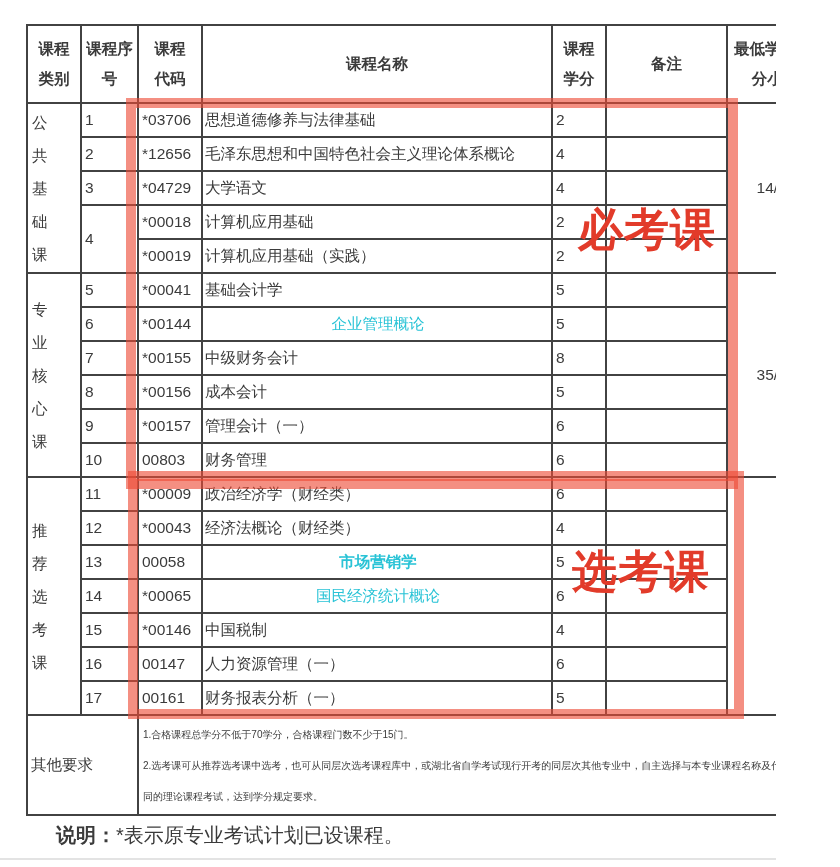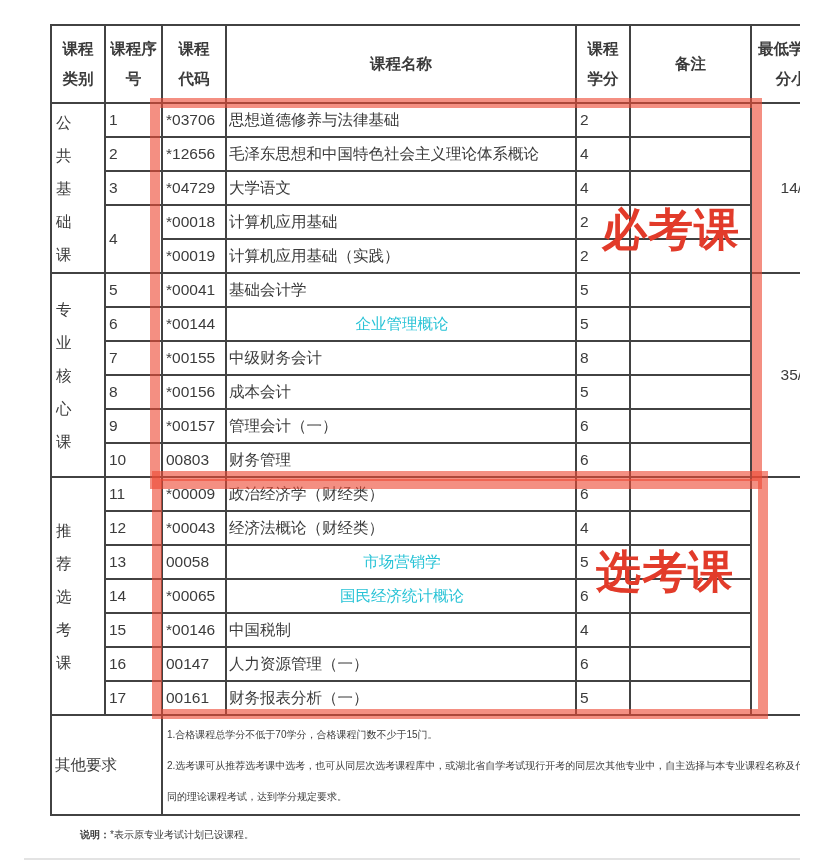--- a/index.html
+++ b/index.html
@@ -2,21 +2,21 @@
 <html><head>
 <meta charset="utf-8">
 <style>
   * { margin:0; padding:0; box-sizing:border-box; }
   html,body { background:#fff; }
   body {
     width:840px; height:867px;
     font-family:"Liberation Sans","DejaVu Sans",sans-serif;
     color:#3b3b3b;
   }
-  .page { position:relative; width:776px; height:867px; overflow:hidden; background:#fff;margin-left:24px; }
+  .page { position:relative; width:776px; height:867px; overflow:hidden; background:#fff; }
 
   table.course-table {
     position:absolute; left:26px; top:24px;
     border-collapse:collapse; table-layout:fixed;
     width:796px;
   }
   .course-table th, .course-table td {
     border:2px solid #424242;
     font-size:15.5px;
     vertical-align:middle;
@@ -44,21 +44,21 @@
   .subtotal-cell { padding-left:2px; text-align:center; }
   .name-cell.link { color:#29c3d6; cursor:pointer;text-align:center; }
 
   .other-row { height:100px; }
   .other-label-cell { padding-left:3px; text-align:left; vertical-align:middle; }
   .other-text-cell  { padding:2px 2px 2px 4px; vertical-align:middle; }
   .other-text-cell p { font-size:10px; line-height:31px; }
 
   .note {
     position:absolute; left:56px; top:826px;
-    font-size:10px; line-height:18px;
+    font-size:20px; line-height:18px;
   }
   .note .note-label { font-weight:bold; }
 
   .red-box {
     position:absolute;
     border:10px solid rgba(238,75,53,0.62);
     pointer-events:none;
   }
   .red-box.box1 { left:126px; top:98px;  width:612px; height:391px; }
   .red-box.box2 { left:128px; top:471px; width:616px; height:248px; }
@@ -225,21 +225,21 @@
         <tr>
           <td class="num-cell">12</td>
           <td class="code-cell">*00043</td>
           <td class="name-cell">经济法概论（财经类）</td>
           <td class="credit-cell">4</td>
           <td class="remark-cell"></td>
         </tr>
         <tr>
           <td class="num-cell">13</td>
           <td class="code-cell">00058</td>
-          <td class="name-cell link" style="color: rgb(41, 195, 214);">市场营销学</td>
+          <td class="name-cell link" style="color: rgb(41, 195, 214); font-weight: bold;">市场营销学</td>
           <td class="credit-cell">5</td>
           <td class="remark-cell"></td>
         </tr>
         <tr>
           <td class="num-cell">14</td>
           <td class="code-cell">*00065</td>
           <td class="name-cell link" style="color: rgb(41, 195, 214);">国民经济统计概论</td>
           <td class="credit-cell">6</td>
           <td class="remark-cell"></td>
         </tr>

